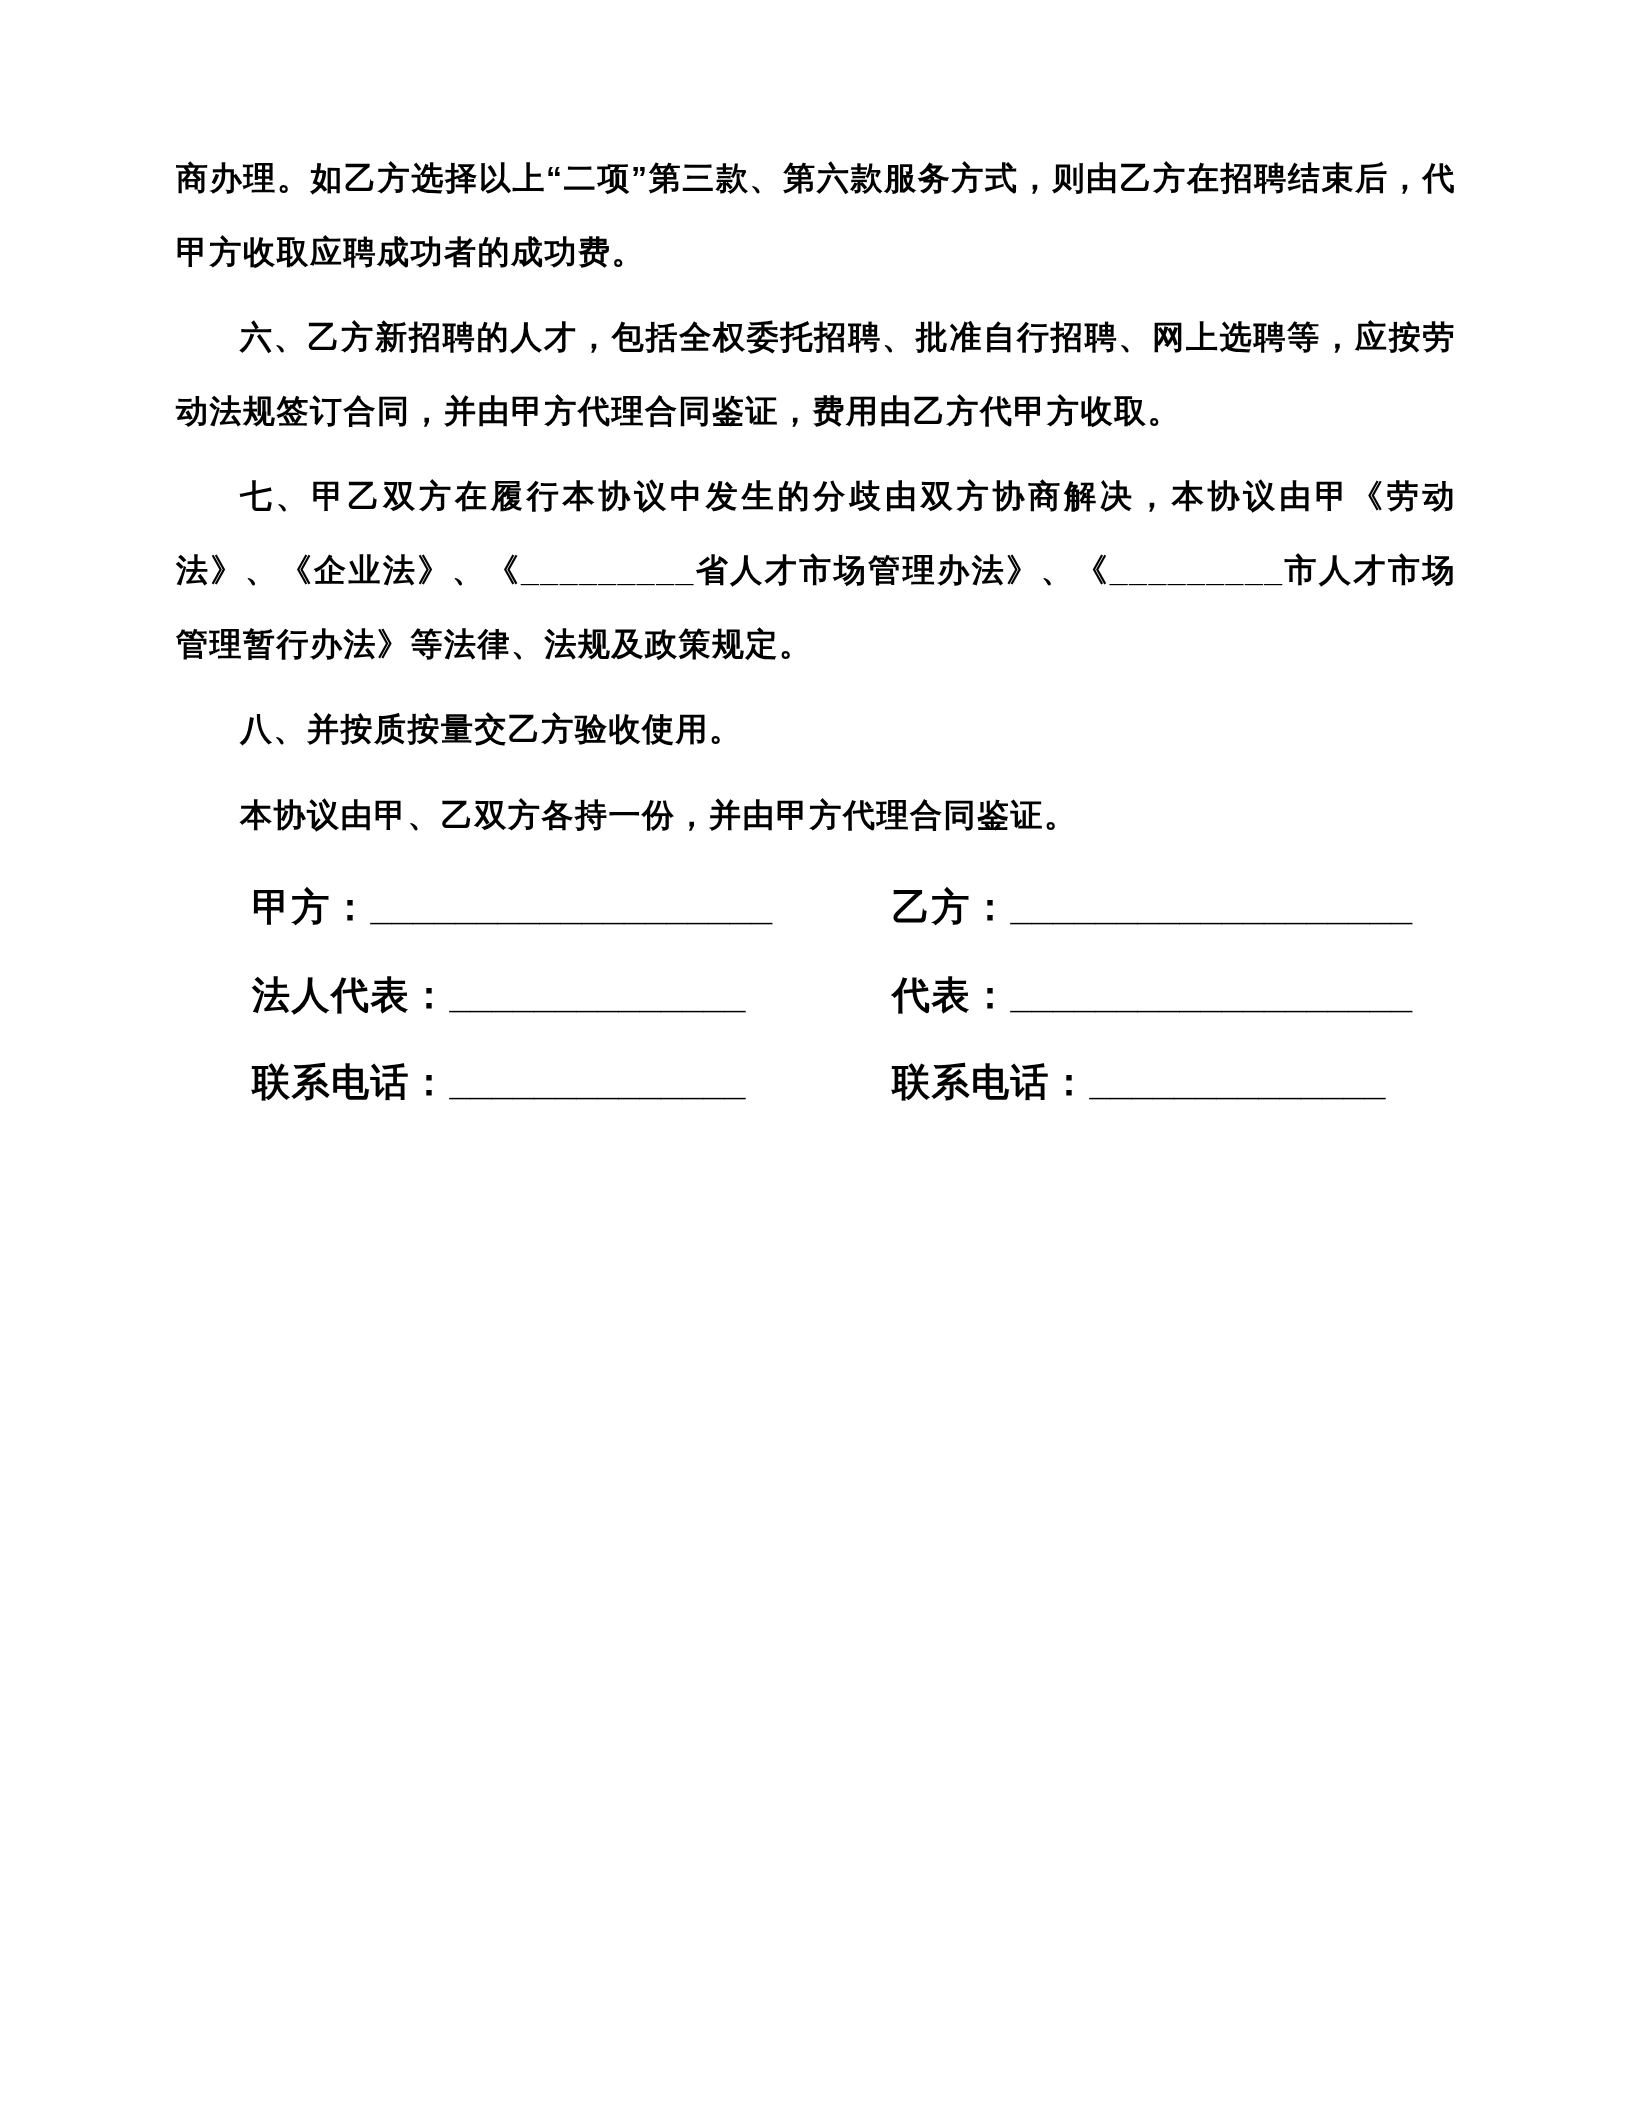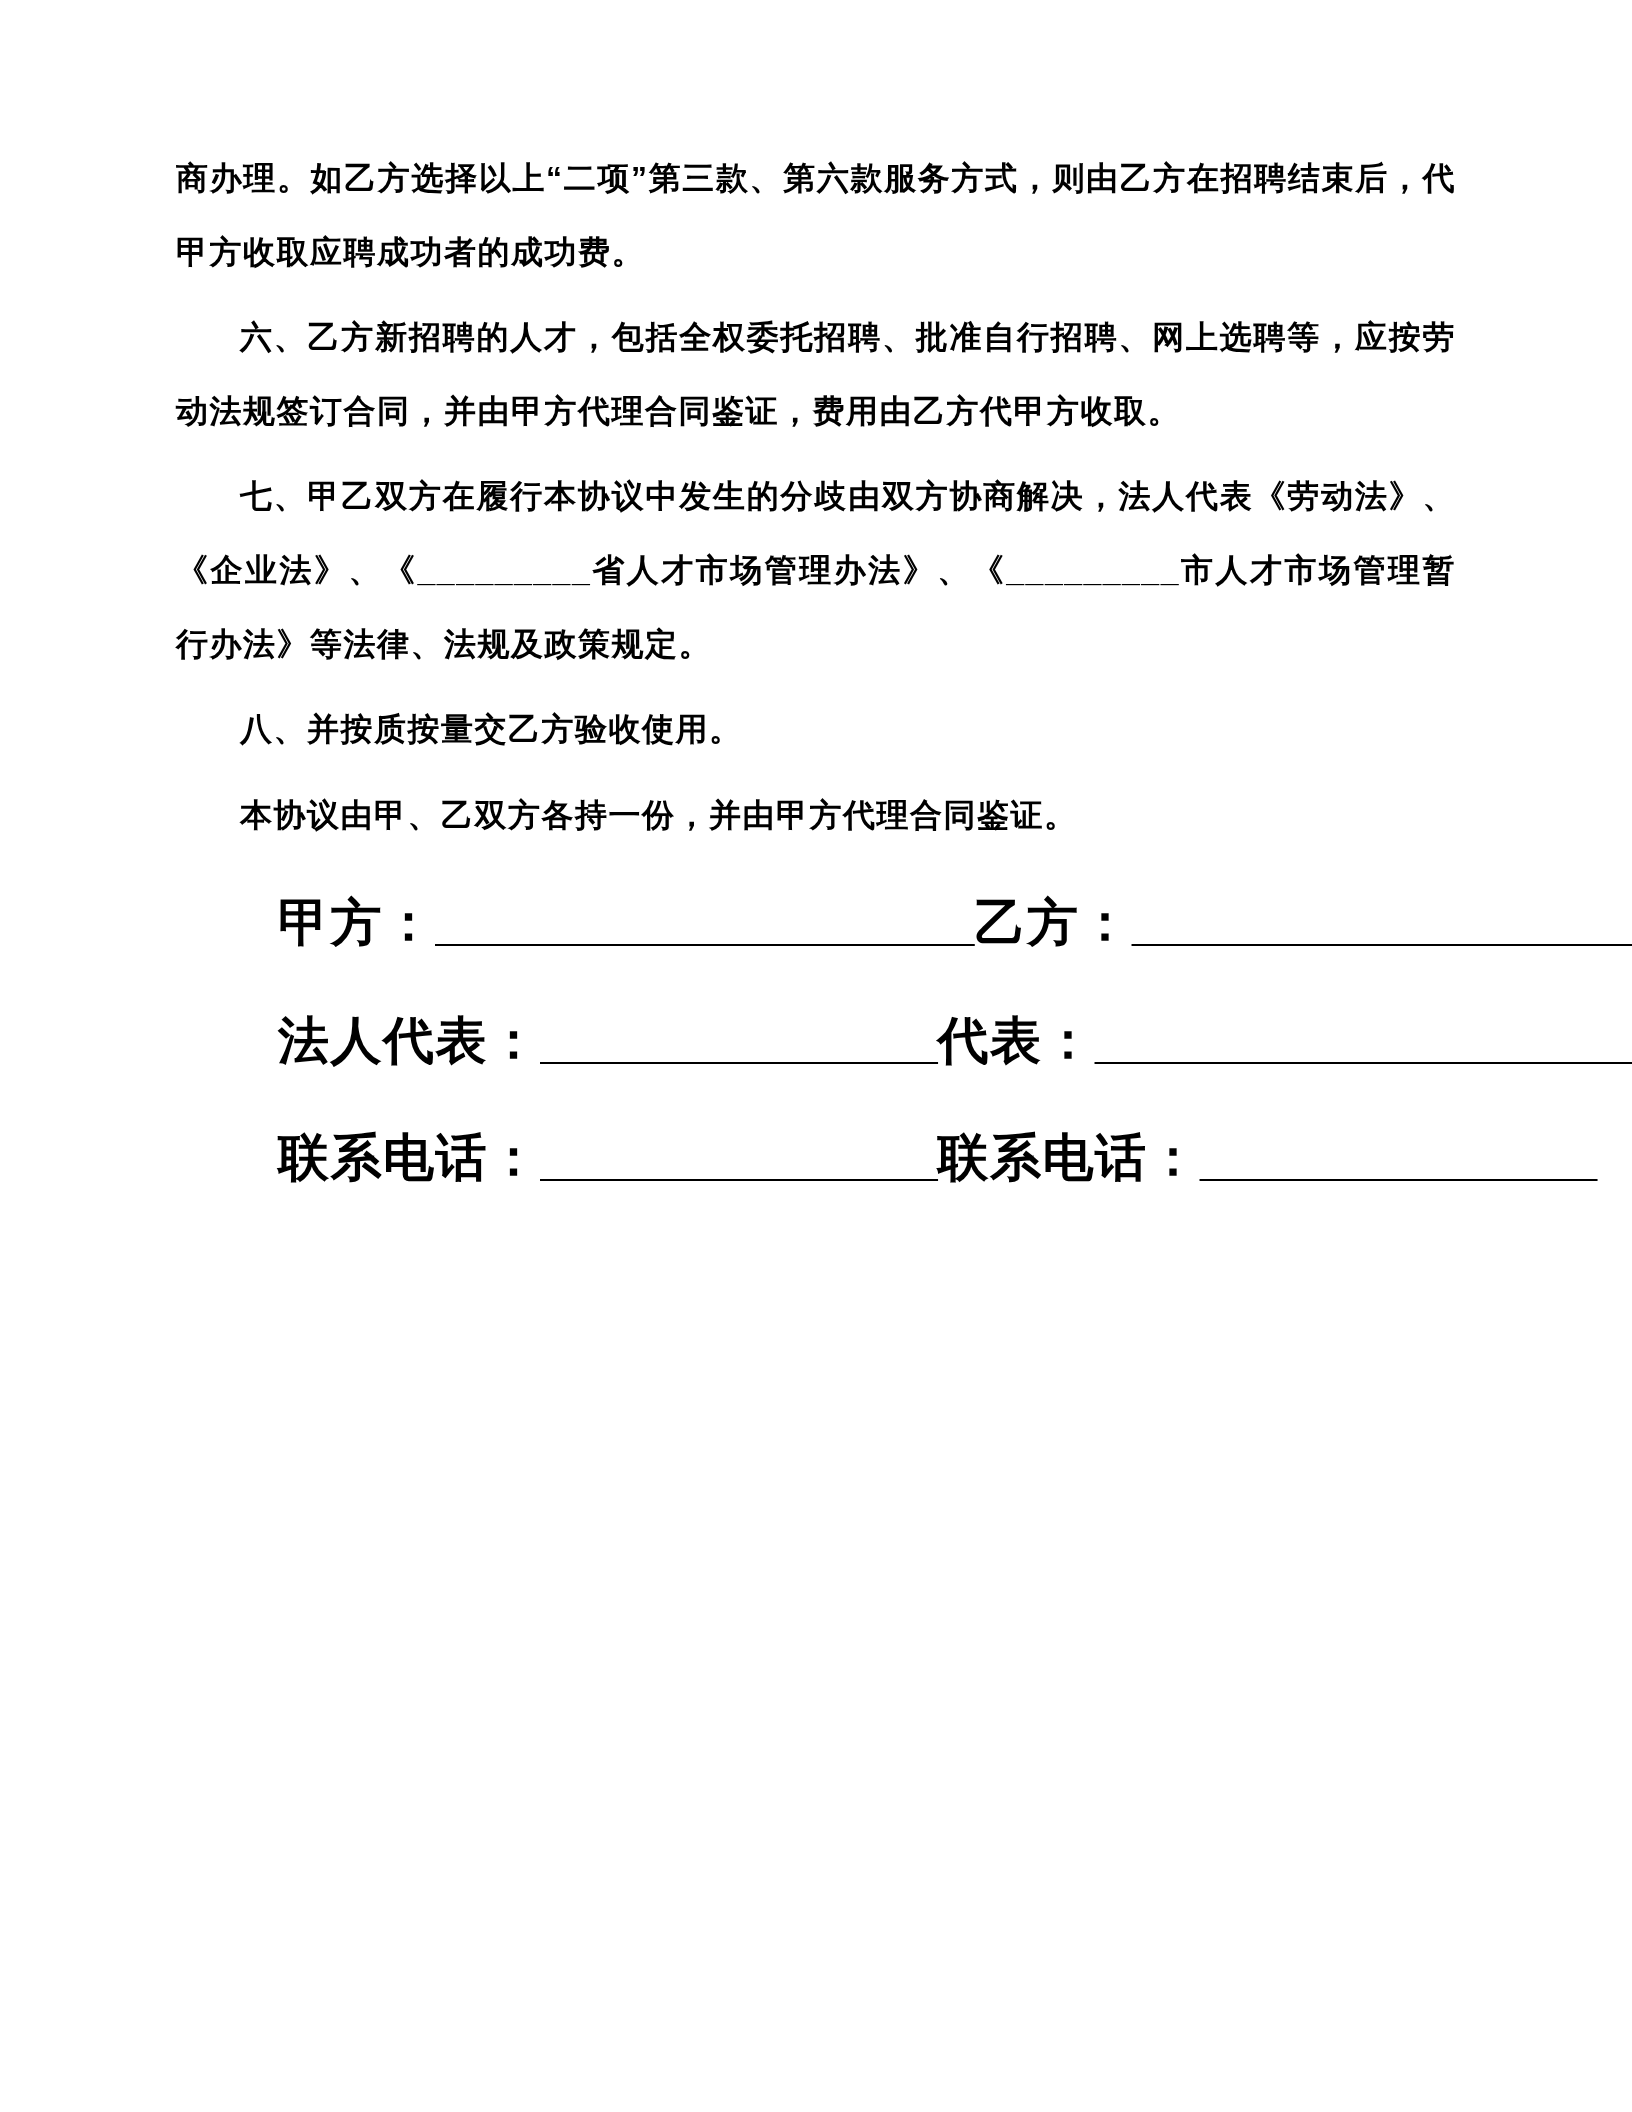--- a/index.html
+++ b/index.html
@@ -38,26 +38,27 @@
     text-indent: 2em;
   }
 
   .sig-block {
     margin-top: 6px;
   }
 
   .sig-row {
     display: flex;
     align-items: flex-end;
-    font-size: 51px;
+    font-size: 38px;
     font-weight: 600;
     line-height: 2.3;
     letter-spacing: 1.5px;
     padding-left: 2em;
     white-space: nowrap;
+    gap: 40px;
   }
 
   .sig-left {
     flex: 0 0 auto;
     min-width: 600px;
   }
 
   .sig-right {
     flex: 0 0 auto;
   }
@@ -70,21 +71,21 @@
 
 <div class="page">
   <div class="doc-body">
 
     <p class="doc-paragraph">商办理。如乙方选择以上“二项”第三款、第六款服务方式，则由乙方在招聘结束后，代甲方收取应聘成功者的成功费。</p>
 
 
 
     <p class="doc-paragraph indent">六、乙方新招聘的人才，包括全权委托招聘、批准自行招聘、网上选聘等，应按劳动法规签订合同，并由甲方代理合同鉴证，费用由乙方代甲方收取。</p>
 
-    <p class="doc-paragraph indent">七、甲乙双方在履行本协议中发生的分歧由双方协商解决，法人代表《劳动法》、《企业法》、《_________省人才市场管理办法》、《_________市人才市场管理暂行办法》等法律、法规及政策规定。</p>
+    <p class="doc-paragraph indent">七、甲乙双方在履行本协议中发生的分歧由双方协商解决，本协议由甲《劳动法》、《企业法》、《_________省人才市场管理办法》、《_________市人才市场管理暂行办法》等法律、法规及政策规定。</p>
 
     <p class="doc-paragraph indent">八、并按质按量交乙方验收使用。</p>
 
     <p class="doc-paragraph indent">本协议由甲、乙双方各持一份，并由甲方代理合同鉴证。</p>
 
     <div class="sig-block">
 
       <div class="sig-row">
         <span class="sig-left">
           <span class="label">甲方：</span><span class="line">___________________</span>

